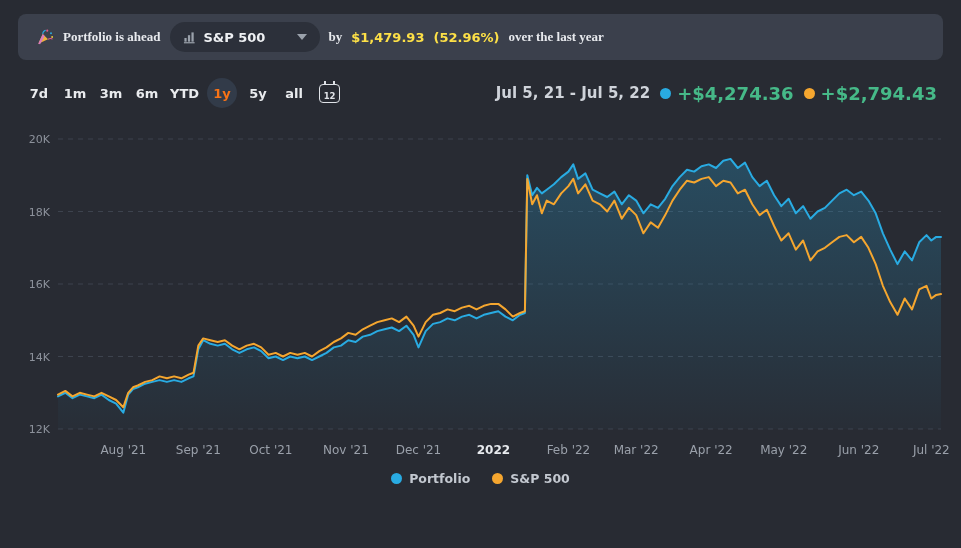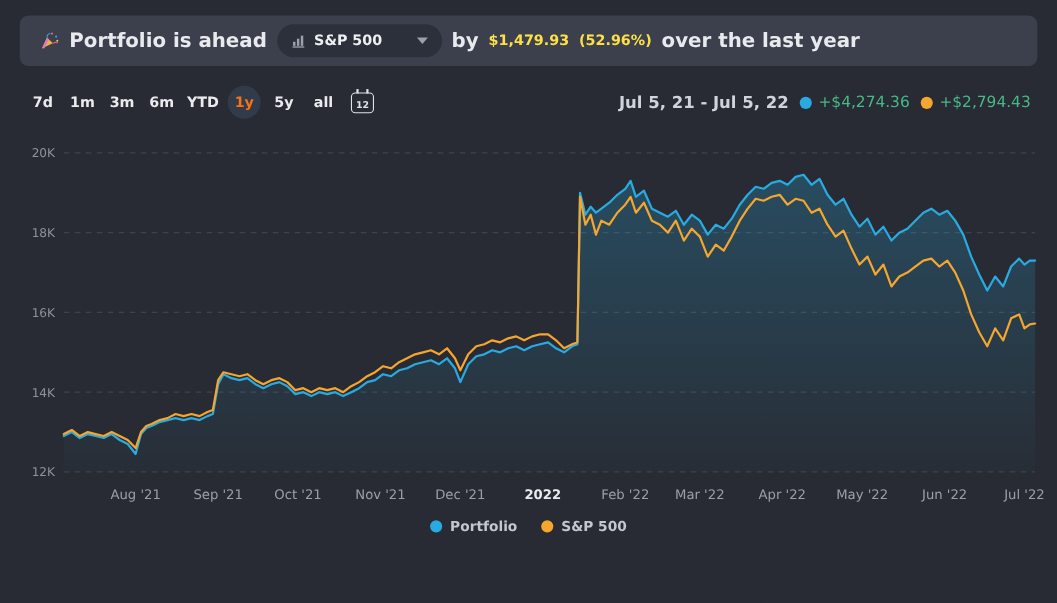--- a/index.html
+++ b/index.html
@@ -21,21 +21,21 @@
     justify-content:center; margin:0 0 0 7px; cursor:pointer;
   }
   .gear { margin-left:auto; margin-right:26px; margin-top:4px; cursor:pointer; display:block; }
 
   
   .banner {
     height:46px; background:#3b404c; border-radius:8px; display:flex;
     align-items:center; padding:0 18px; gap:9px; margin-bottom:17px;
   }
   .b-icon { display:flex; align-items:center; }
-  .b-text { font-size:18px; font-weight:600; color:#e8eaee; white-space:nowrap; }
+  .b-text { font-size:13px; font-weight:600; color:#e8eaee; white-space:nowrap;font-family:Liberation Serif, serif; }
   .bold { font-weight:700; }
   .green { color:#fde047; font-size:13px; font-weight:600; }
   .pill {
     display:flex; align-items:center; gap:8px; min-width:150px; height:30px;
     background:#2c303a; border:none; border-radius:15px; padding:0 13px;
     color:#eef0f3; font-family:inherit; font-size:13px; font-weight:700; cursor:pointer;
   }
   .pill-label { flex:0 0 auto; }
   .caret {
     margin-left:auto; width:0; height:0; border-left:5px solid transparent;
@@ -57,21 +57,21 @@
   }
   .cal::before, .cal::after {
     content:""; position:absolute; top:-4px; width:1.8px; height:4px; background:#dfe2e7;
   }
   .cal::before { left:4px; } .cal::after { right:4px; }
   .cal-num { font-size:8.5px; font-weight:700; color:#dfe2e7; line-height:11px;margin-top:20px; }
   .period { margin-left:auto; display:flex; align-items:center; gap:10px; }
   .date-range { font-size:15px; font-weight:700; color:#cfd3da; white-space:nowrap; }
   .gain-item { display:flex; align-items:center; gap:6px; }
   .dot { width:11px; height:11px; border-radius:50%; flex:0 0 auto; }
-  .gain-label { font-size:14px; font-weight:400; color:#46b988; white-space:nowrap; }
+  .gain-label { font-size:18px; font-weight:700; color:#46b988; white-space:nowrap; }
 
   
   .chart-wrap { width:961px; margin-left:-18px; }
   svg text { font-family:"DejaVu Sans","Liberation Sans",sans-serif; }
 
   
   .legend { display:flex; justify-content:center; gap:22px; margin-top:-4px; }
   .legend-item { display:flex; align-items:center; gap:7px; cursor:pointer; }
   .legend-label { font-size:12.5px; font-weight:600; color:#c3c8d0; }
 </style>

